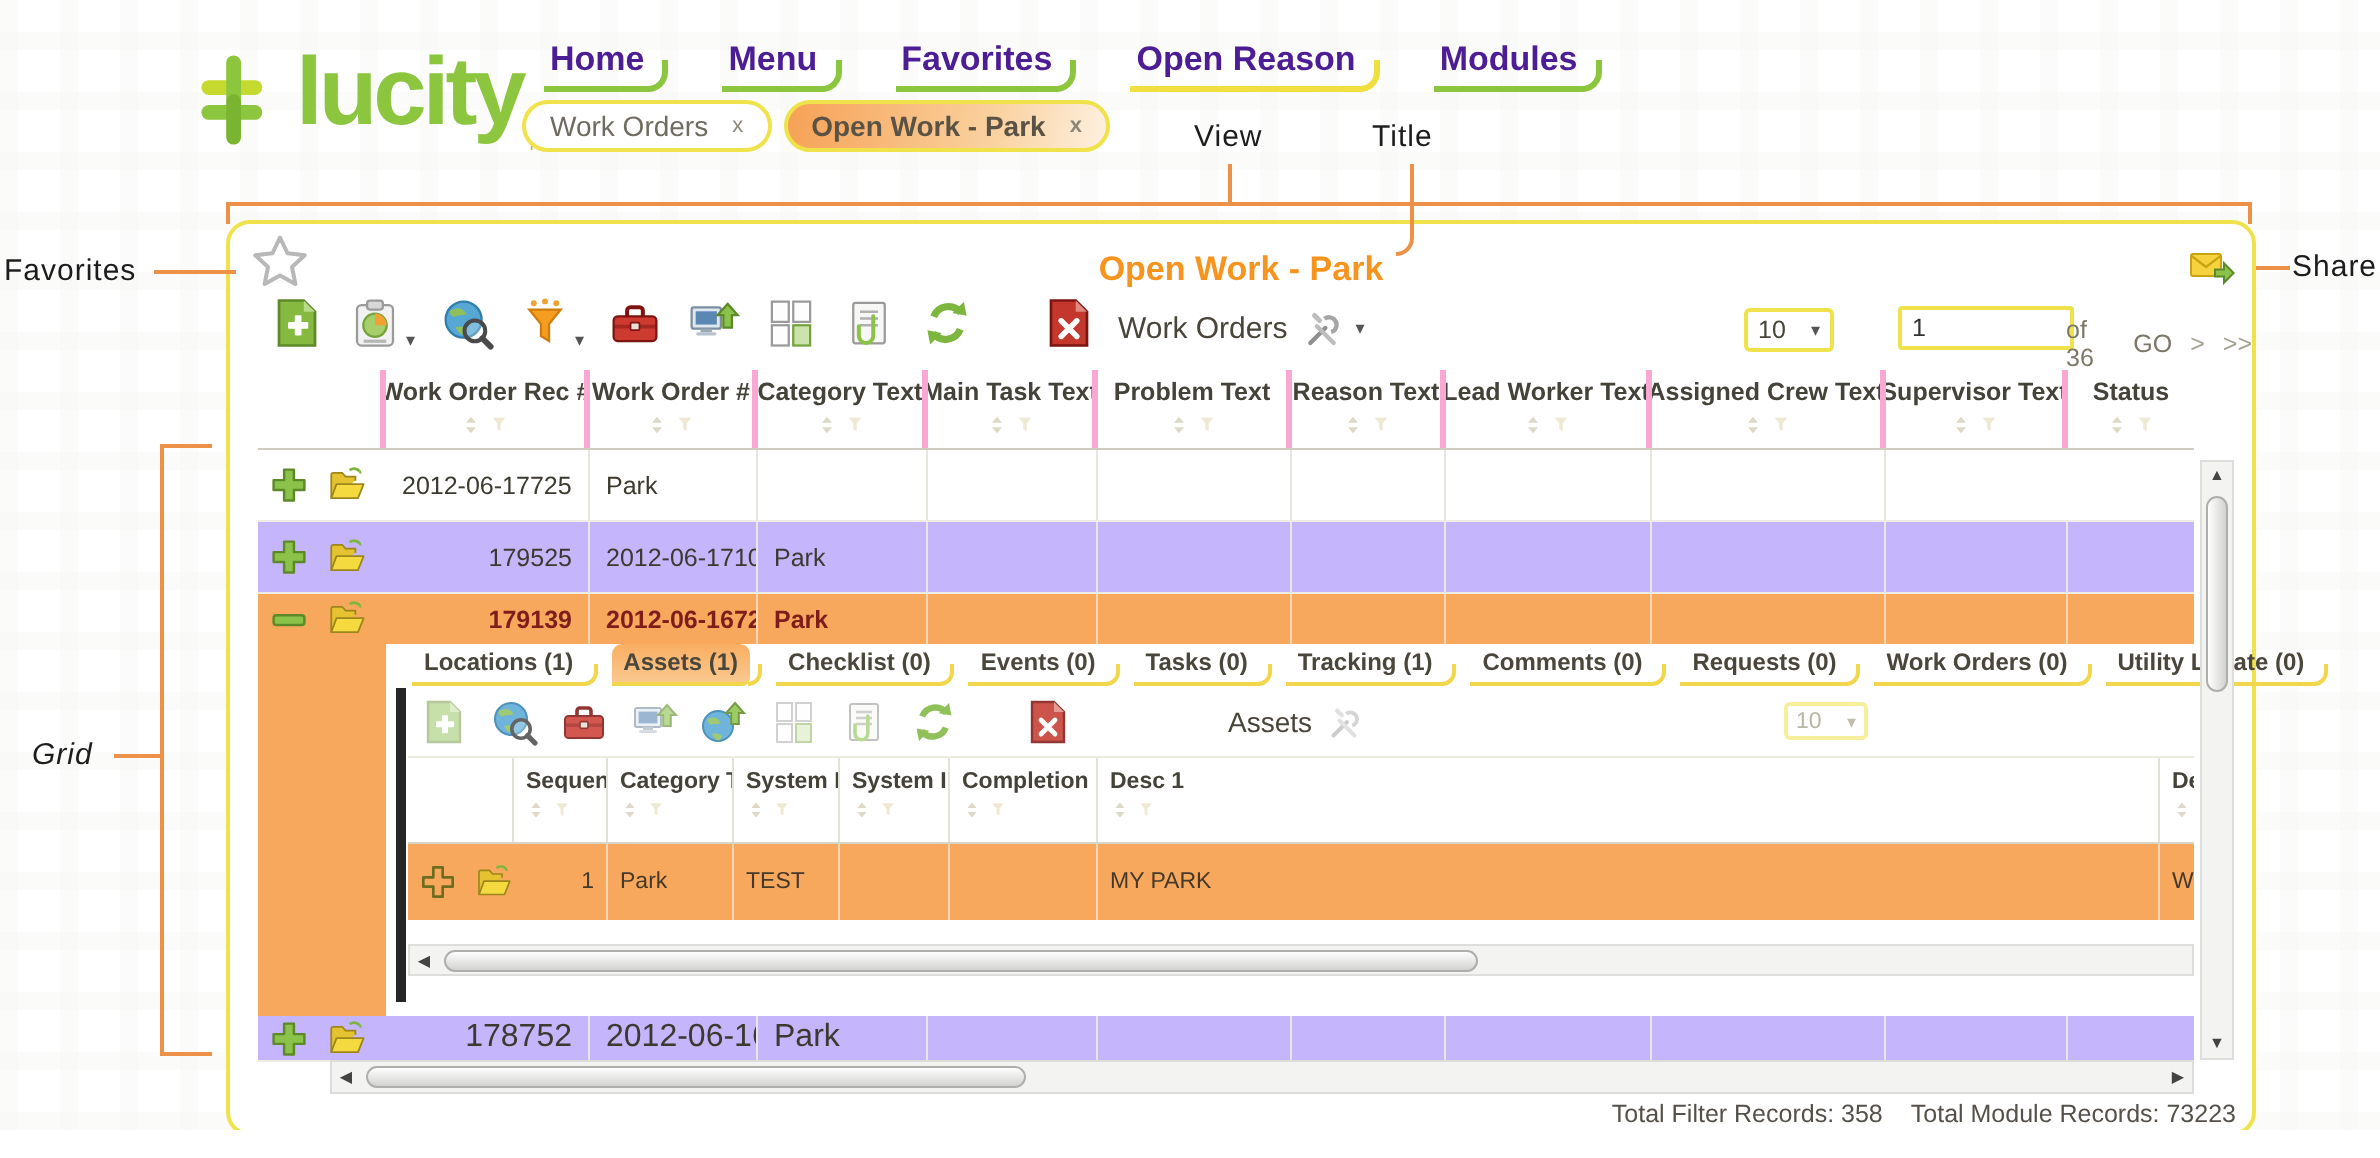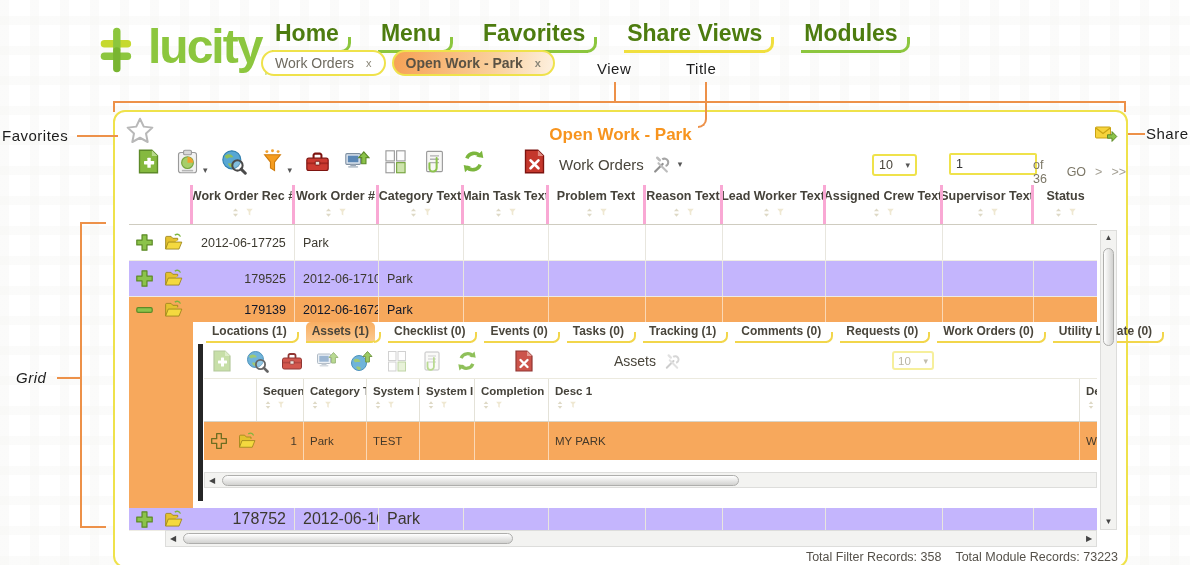--- a/index.html
+++ b/index.html
@@ -12,21 +12,21 @@
       repeating-linear-gradient(90deg, rgba(228,228,222,.30) 0 9px, transparent 9px 30px);
     opacity:.45; }
   .abs { position:absolute; }
   svg.ic { display:block; }
 
   
   .logo { position:absolute; left:100px; top:24px; display:flex; align-items:flex-start; gap:2px; z-index:2; }
   .logo-text { font-size:48px; font-weight:bold; color:#8CC63E; letter-spacing:-2px; line-height:.95; }
   .logo-tm { font-size:8px; color:#8CC63E; margin-top:44px; }
   .topnav { position:absolute; left:272px; top:20px; display:flex; gap:36px; z-index:2; }
-  .navlink { position:relative; color:#4d7c0f; font-weight:bold; font-size:23px; padding:0 3px 3px 3px;
+  .navlink { position:relative; color:#4c1d95; font-weight:bold; font-size:17px; padding:0 3px 3px 3px;
              border-bottom:3px solid #8CC63E; text-decoration:none; cursor:pointer; }
   .navlink::after { content:""; position:absolute; right:-9px; bottom:-3px; width:7px; height:13px;
              border-right:3px solid #8CC63E; border-bottom:3px solid #8CC63E; border-bottom-right-radius:10px; }
   .navlink.active { border-color:#F0DF3F; }
   .navlink.active::after { border-color:#F0DF3F; }
   .viewtabs { position:absolute; left:261px; top:50px; display:flex; gap:6px; z-index:2; }
   .vtab { display:inline-flex; align-items:center; gap:12px; border:2px solid #EFE24B; border-radius:15px;
           padding:3px 12px; font-size:14px; color:#6f6b60; background:#fff; cursor:pointer; }
   .vtab.active { background:linear-gradient(100deg,#F6A155 0%,#F9C astration 0) ; }
   .vtab.active { background:linear-gradient(100deg,#F6A155 0%,#FAD2A0 65%,#FDF0E0 100%); color:#5a5244; font-weight:bold; }
@@ -77,21 +77,21 @@
   .gh { display:flex; flex-direction:column; align-items:center; padding-top:5px;
         border-right:3px solid #f9a8d4; font-weight:bold; font-size:12.5px; color:#45423a;
         line-height:1.1; text-align:center; overflow:hidden; white-space:nowrap; }
   .hicons { display:flex; gap:3px; margin-top:3px; }
   .r { height:36px; font-size:12.5px; color:#3c392f; align-items:center; border-bottom:1px solid #eeece4; }
   .cell { height:100%; display:flex; align-items:center; border-right:1px solid #e8e6de;
           padding:0 8px; overflow:hidden; white-space:nowrap; }
   .rec { justify-content:flex-end; }
   .gray { background:#c4b5fd; }
   .sel { background:#F7A85C; border-bottom:none; }
-  .sel .cell { border-right-color:rgba(255,255,255,.55); color:#0f172a; }
+  .sel .cell { border-right-color:rgba(255,255,255,.55); color:#7f1d1d;font-weight:bold; }
   .r3 { height:25px; }
   .r4 { height:23px; font-size:16px; }
   .icell { display:flex; align-items:center; gap:8px; padding-left:5px; height:100%; }
 
   
   .expand { position:relative; height:186px; }
   .gutter { position:absolute; left:0; top:0; width:64px; height:186px; background:#F7A85C; }
   .cbar { position:absolute; left:69px; top:22px; width:5px; height:157px; background:#262626; }
   .child { position:absolute; left:75px; top:0; width:893px; height:186px; }
   .child-tabs { position:absolute; left:2px; top:0; height:21px; display:flex; gap:13px; }
@@ -258,21 +258,21 @@
       </svg>
     </span>
     <span class="logo-text">lucity</span>
     <span class="logo-tm">TM</span>
   </div>
 
   <nav class="topnav">
     <a class="navlink">Home</a>
     <a class="navlink">Menu</a>
     <a class="navlink">Favorites</a>
-    <a class="navlink active">Share Views</a>
+    <a class="navlink active">Open Reason</a>
     <a class="navlink">Modules</a>
   </nav>
 
   <div class="viewtabs">
     <div class="vtab">
       <span>Work Orders</span>
       <span class="vtab-x">x</span>
     </div>
     <div class="vtab active">
       <span>Open Work - Park</span>

